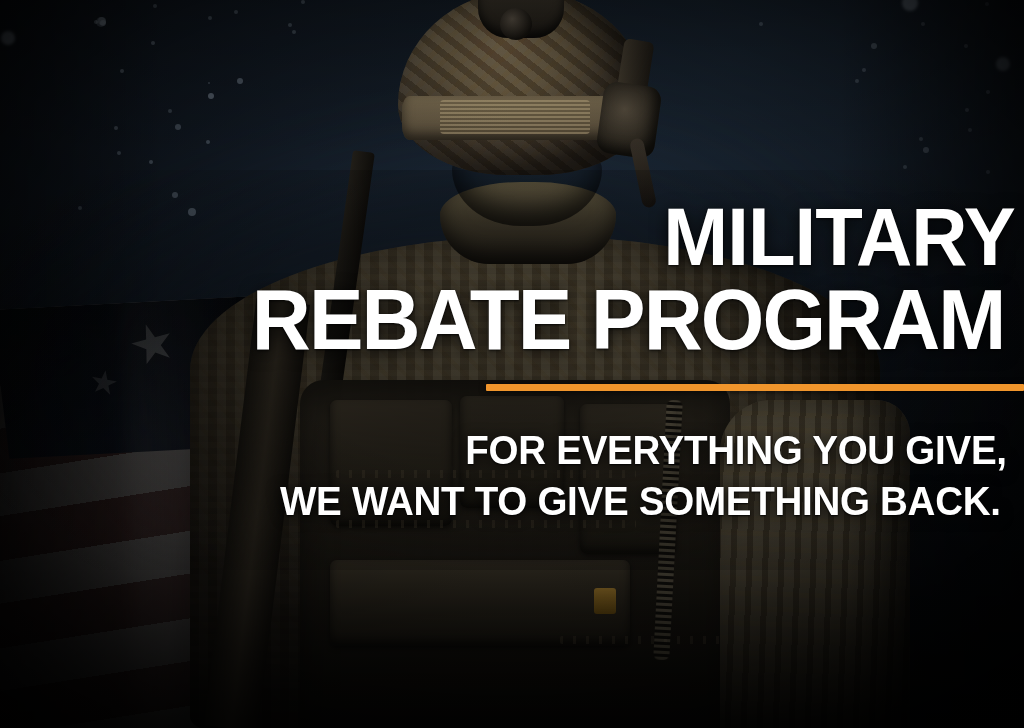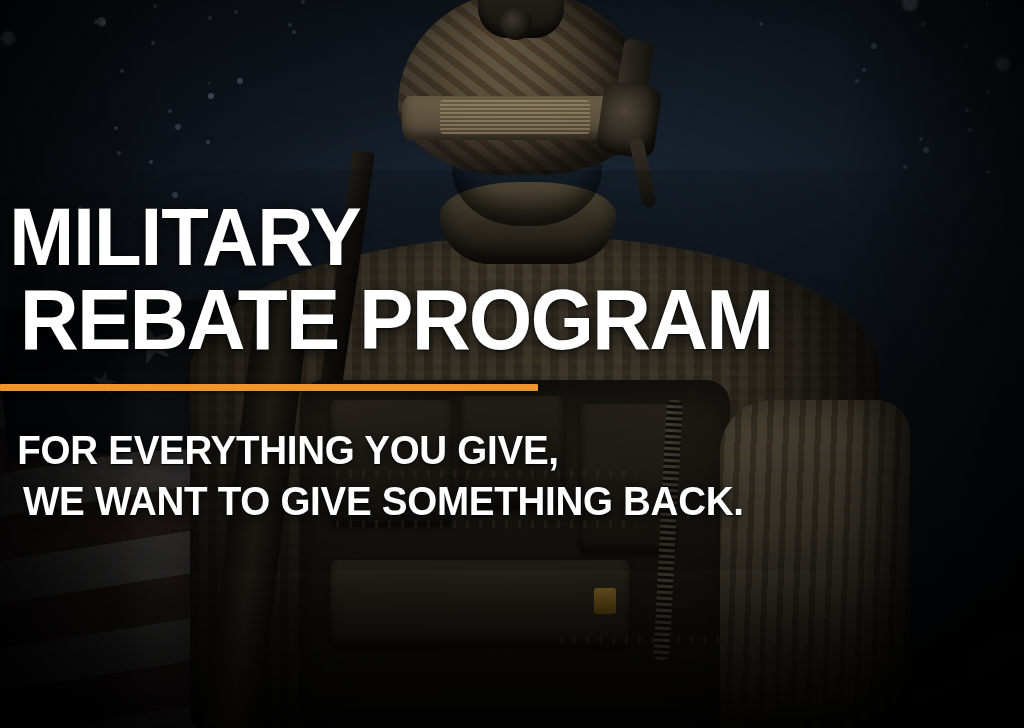--- a/index.html
+++ b/index.html
@@ -232,21 +232,21 @@
       linear-gradient(90deg, rgba(0,0,0,.45) 0%, rgba(0,0,0,0) 16%, rgba(0,0,0,0) 82%, rgba(0,0,0,.62) 100%);
   }
   .text-scrim{
     position:absolute;left:0;top:170px;width:1024px;height:400px;
     background:radial-gradient(62% 70% at 50% 50%, rgba(0,0,0,.50) 0%, rgba(0,0,0,.30) 55%, rgba(0,0,0,0) 100%);
   }
 
   
   .content{
     position:absolute;inset:0;
-    display:flex;flex-direction:column;align-items:flex-start;
+    display:flex;flex-direction:column;align-items:flex-end;
     text-align:center;
   }
   .headline{
     margin:0;
     color:#ffffff;
     font-weight:700;
     font-size:82px;
     line-height:.99;
     letter-spacing:-1px;
     transform:scaleX(.95);

